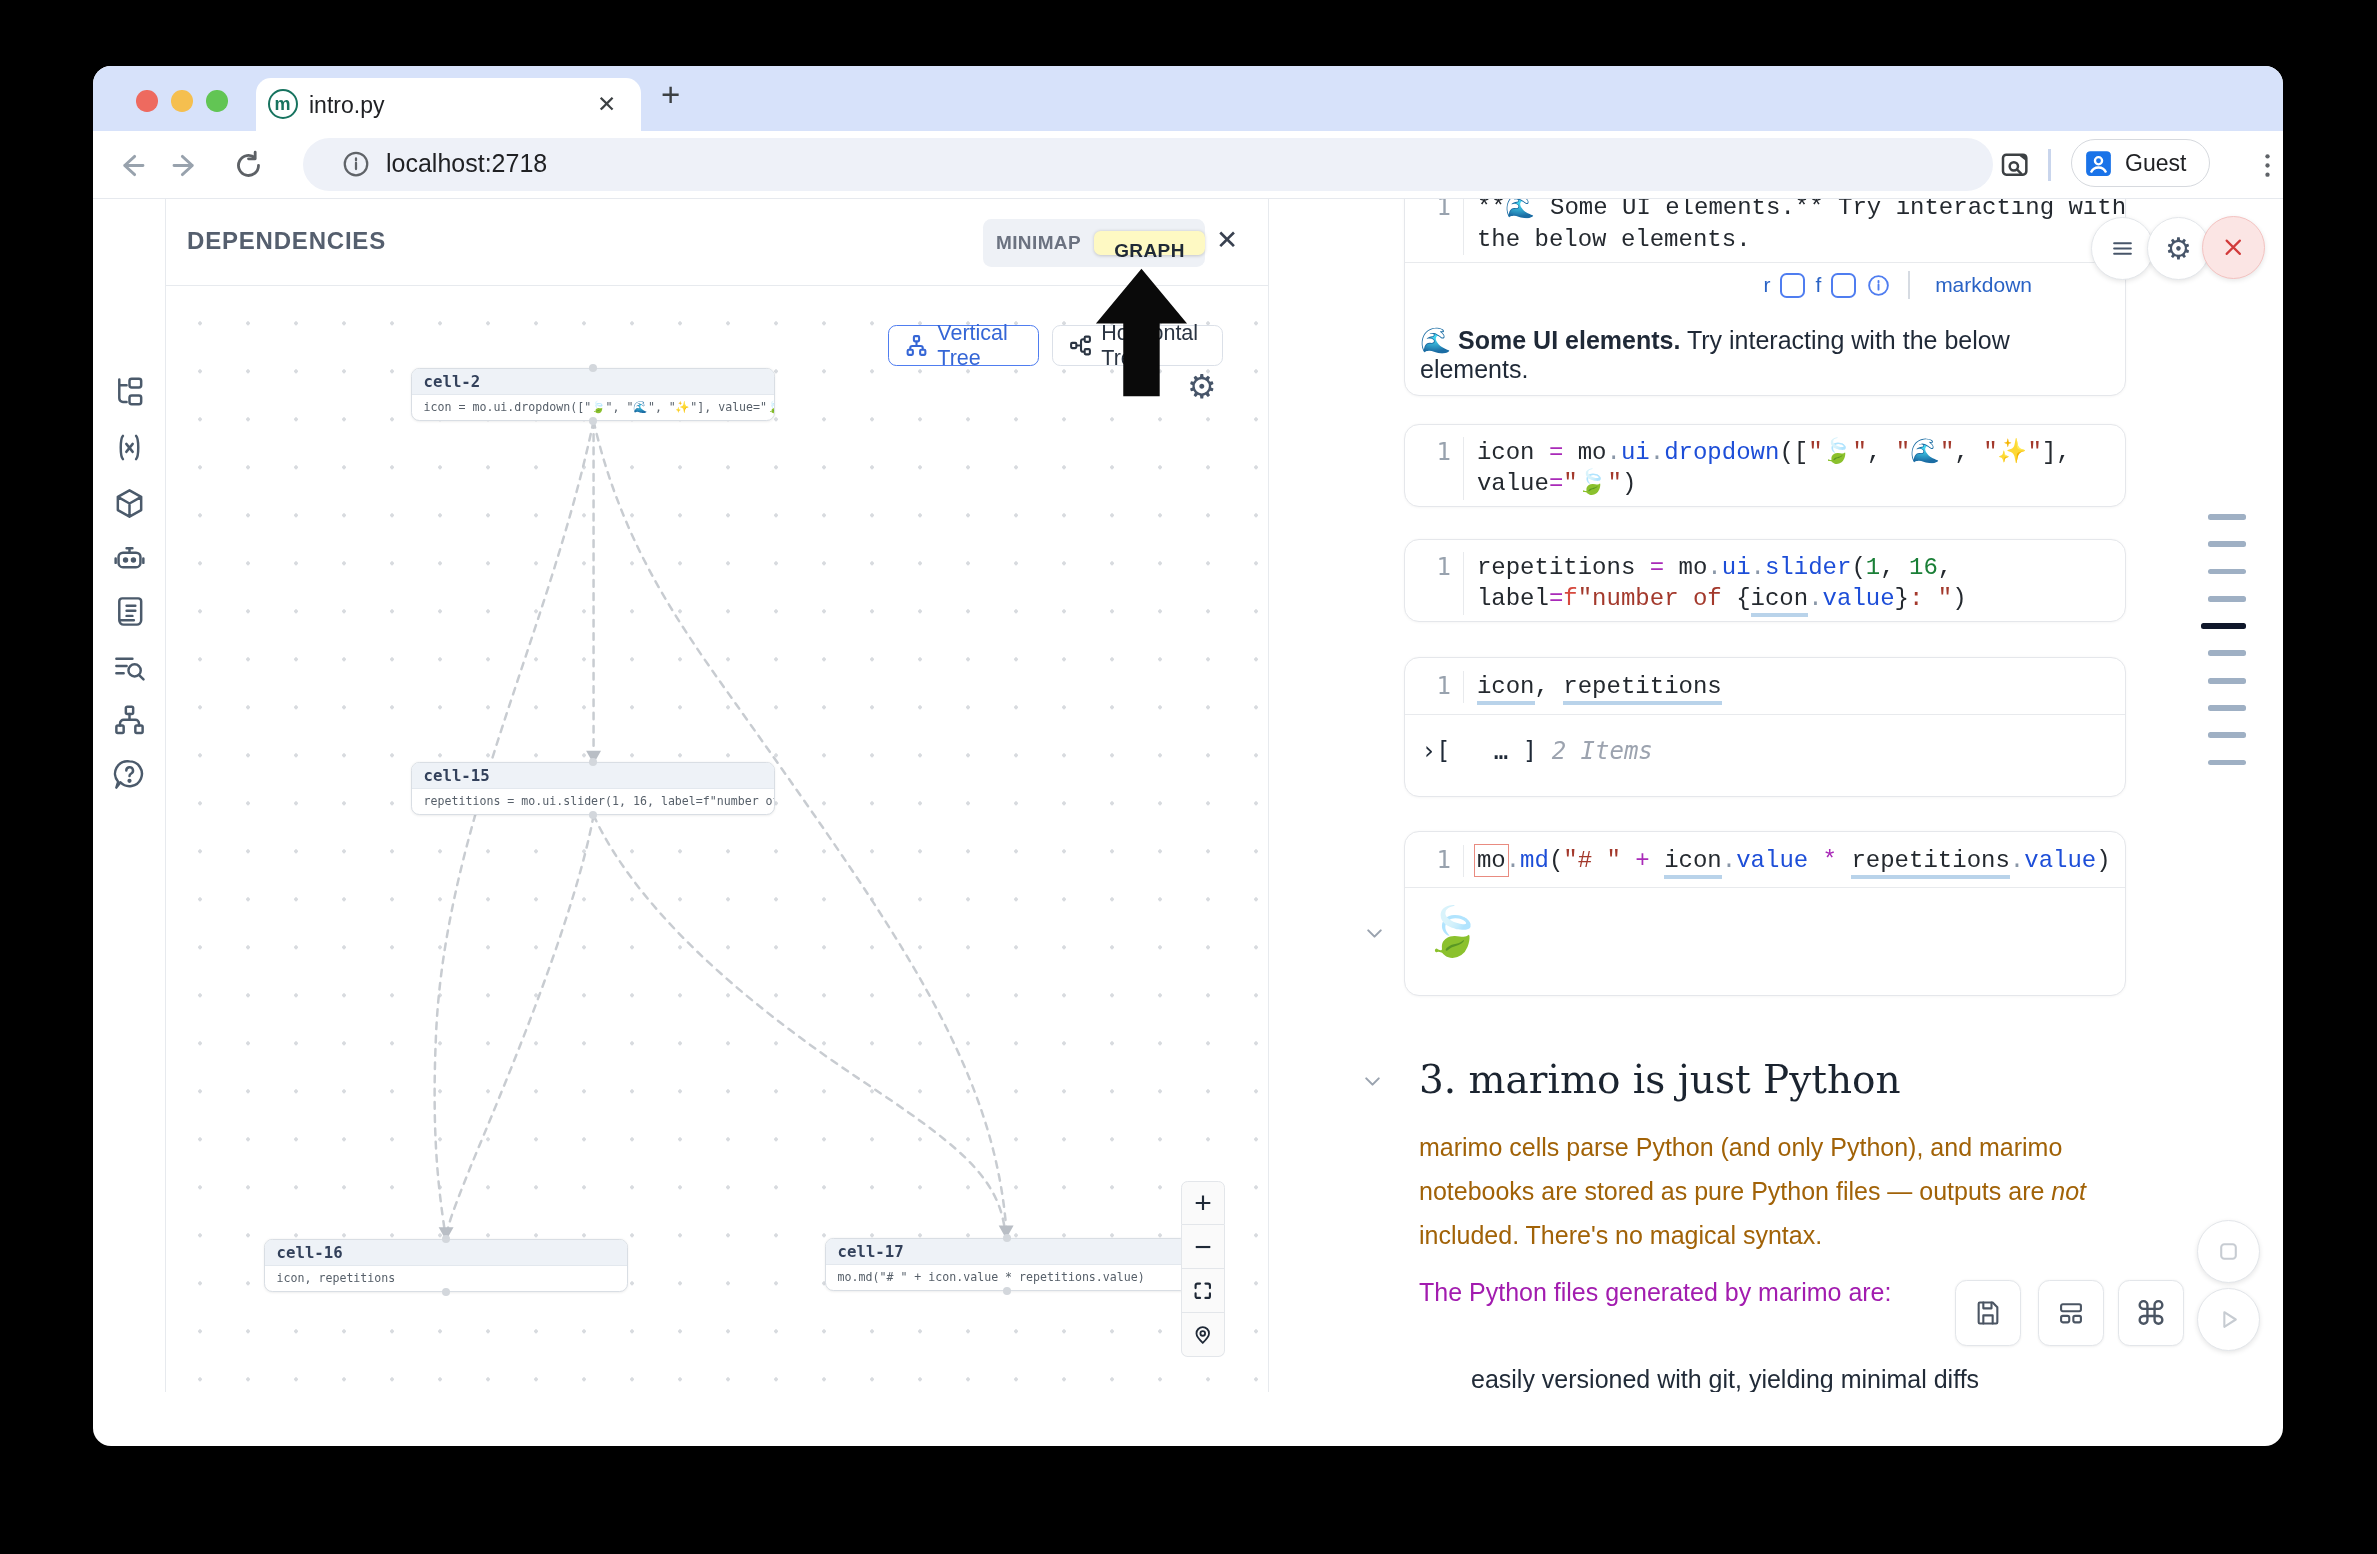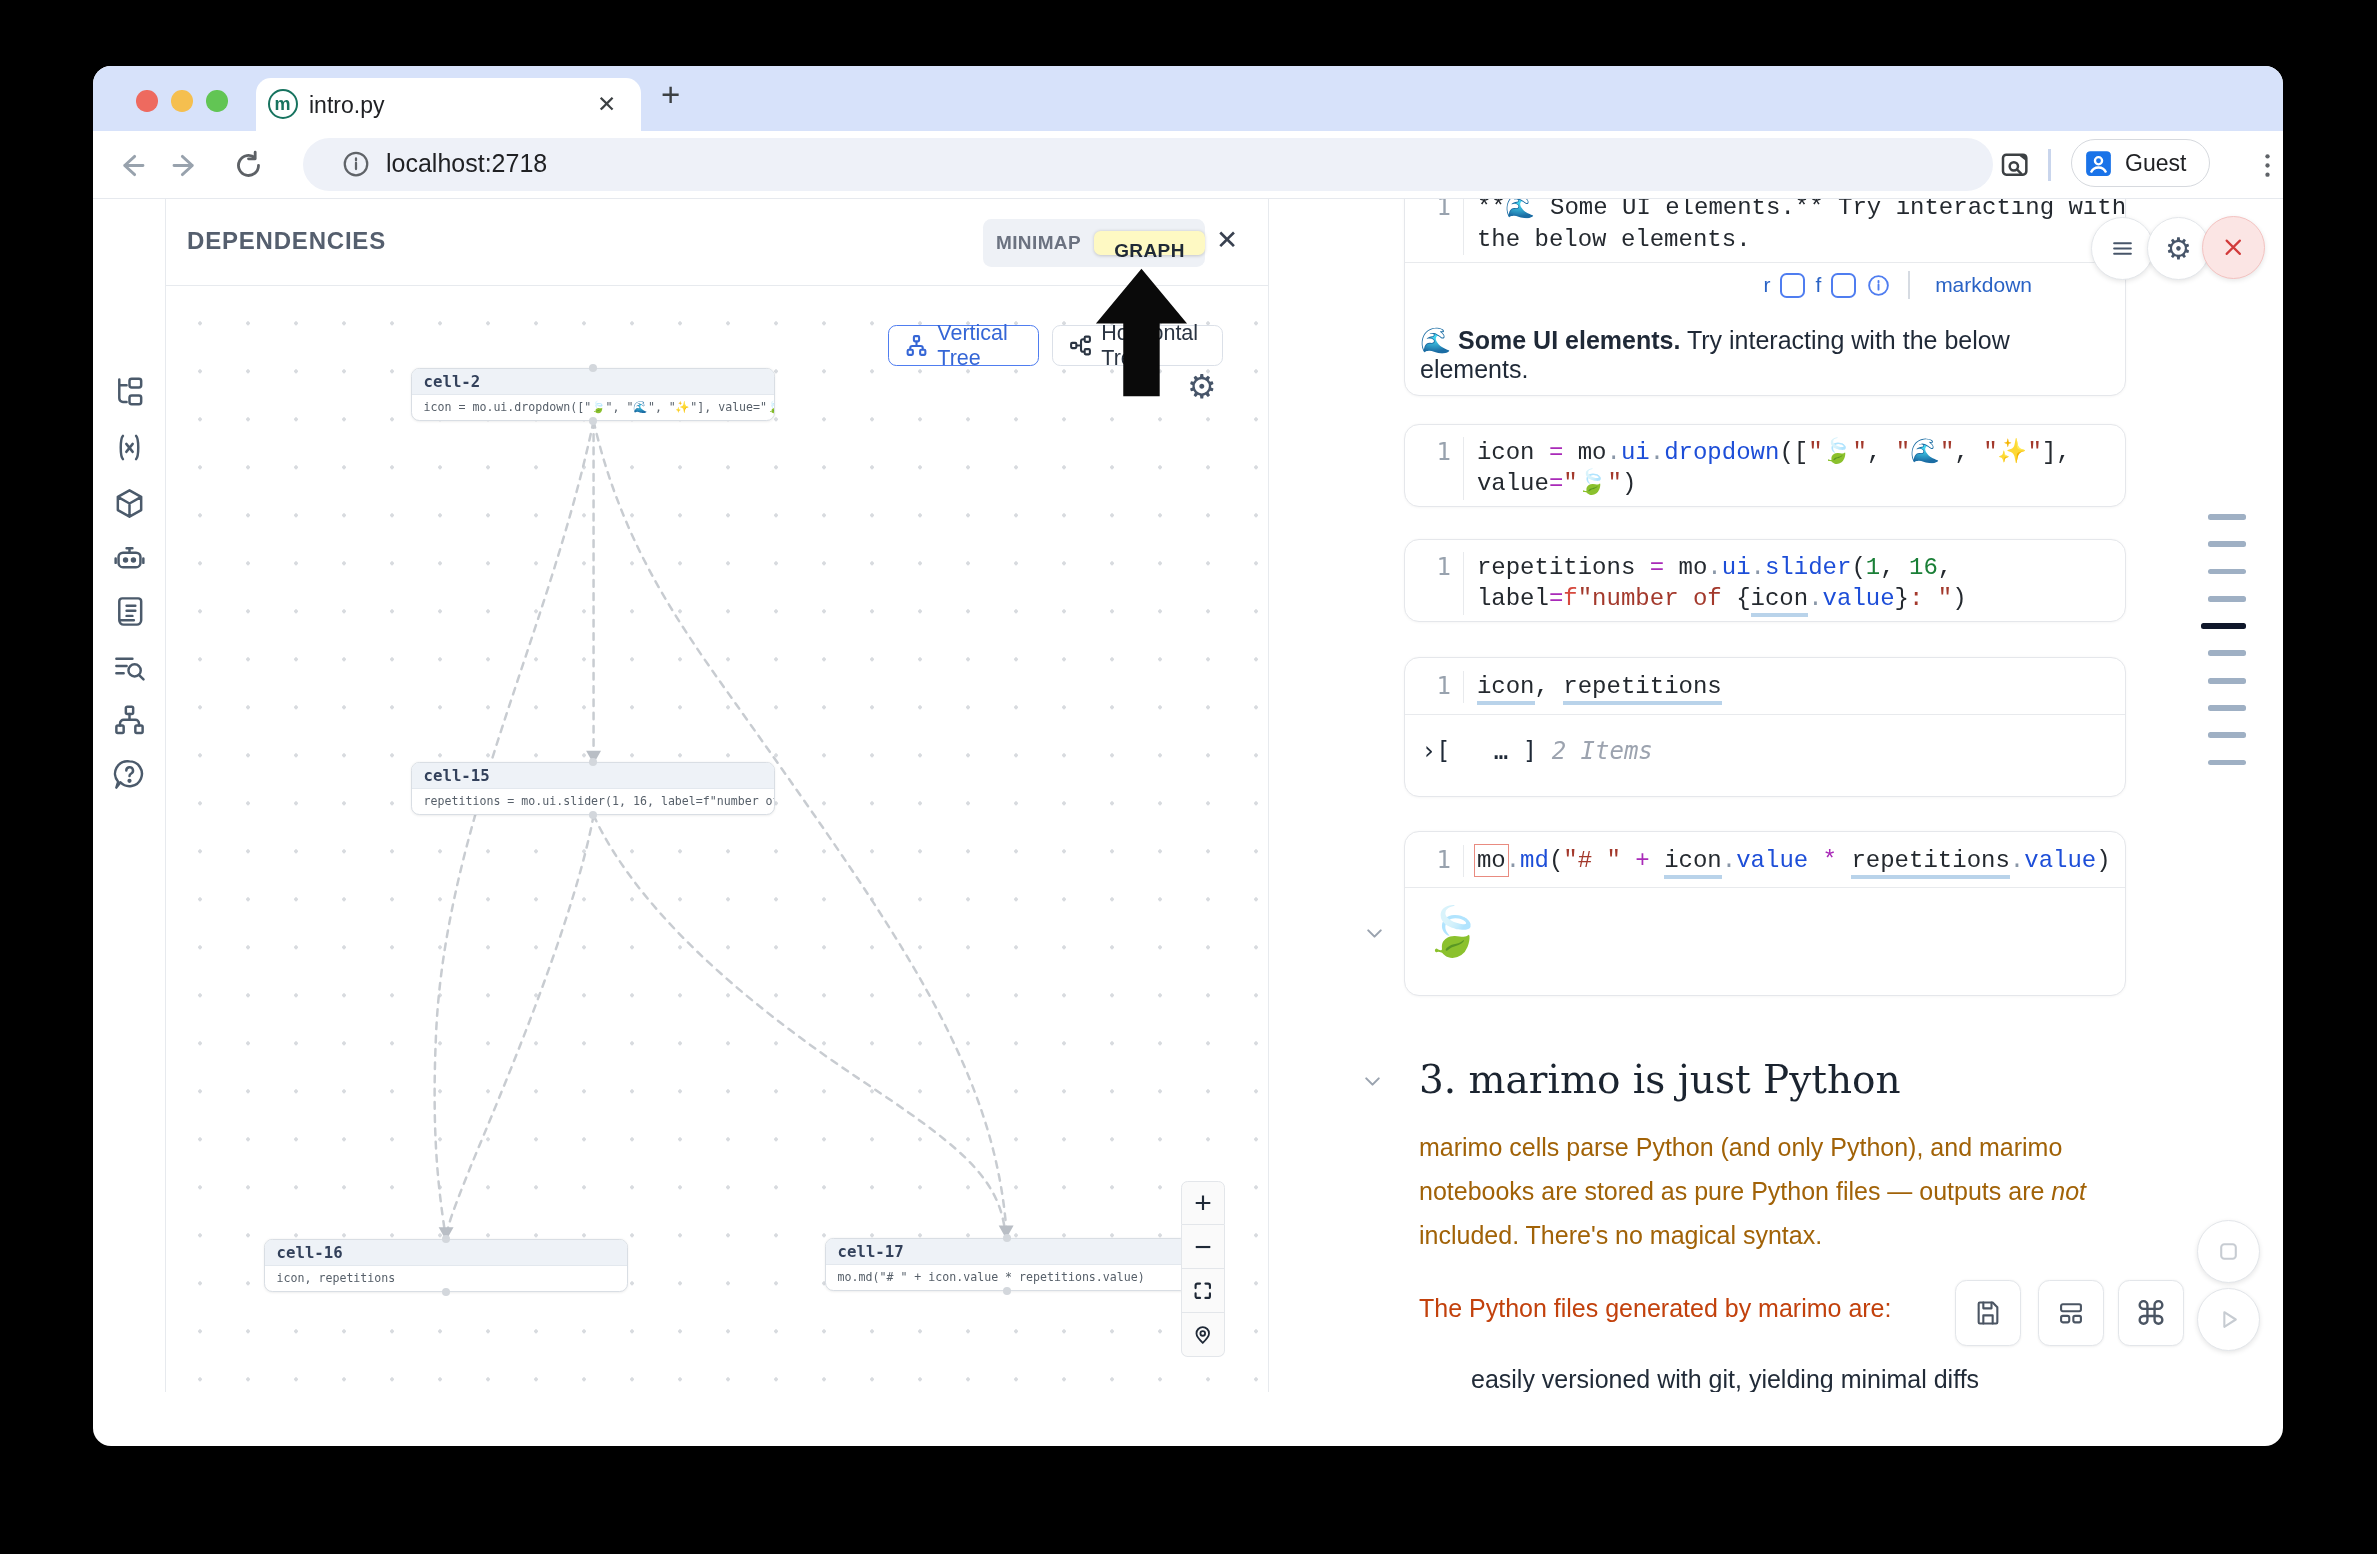--- a/index.html
+++ b/index.html
@@ -99,21 +99,21 @@
   .mdmode{font-size:21px;font-weight:normal;color:#2a63c5;margin-left:9px;}
   .outA{padding:18px 0 0 15px;font-size:25px;color:#1f2937;}
   .out3{padding:21.5px 0 0 16.6px;font-family:"DejaVu Sans Mono",monospace;font-size:24px;color:#1f2937;}
   .out3 .it{color:#9ca3af;font-style:italic;}
   .leafout{padding:15px 0 0 18px;font-size:48px;}
   .chev{position:absolute;color:#9aa3af;}
   .heading{position:absolute;left:150px;top:858px;font-family:"DejaVu Serif",serif;font-size:39px;
            color:#1b2430;}
   .para{position:absolute;left:150px;top:926px;width:679px;font-size:25px;line-height:44px;
         color:#a16207;}
-  .para2{position:absolute;left:150px;top:1079px;font-size:25px;color:#c2410c;margin-top:16px;}
+  .para2{position:absolute;left:150px;top:1079px;font-size:25px;color:#a21caf;}
   .clipline{position:absolute;left:202px;top:1166px;font-size:25px;color:#212b38;}
   .circbtn{position:absolute;width:63px;height:63px;border-radius:50%;background:#fff;
            border:1.7px solid #e3e6ea;box-sizing:border-box;box-shadow:0 1.7px 5px rgba(0,0,0,.10);
            display:flex;align-items:center;justify-content:center;}
   .sqbtn{position:absolute;width:66px;height:66px;border-radius:11.6px;background:#fff;
          border:1.7px solid #e3e6ea;box-sizing:border-box;display:flex;align-items:center;
          justify-content:center;color:#4b5563;box-shadow:0 0.8px 2.5px rgba(0,0,0,.06);}
   .navmarks{position:absolute;left:939px;top:315px;}
   .navmark{width:38px;height:5.8px;border-radius:2.5px;background:#9fb0c4;margin-bottom:21.5px;}
   .navmark.act{background:#0f172a;width:45px;margin-left:-6.6px;}

